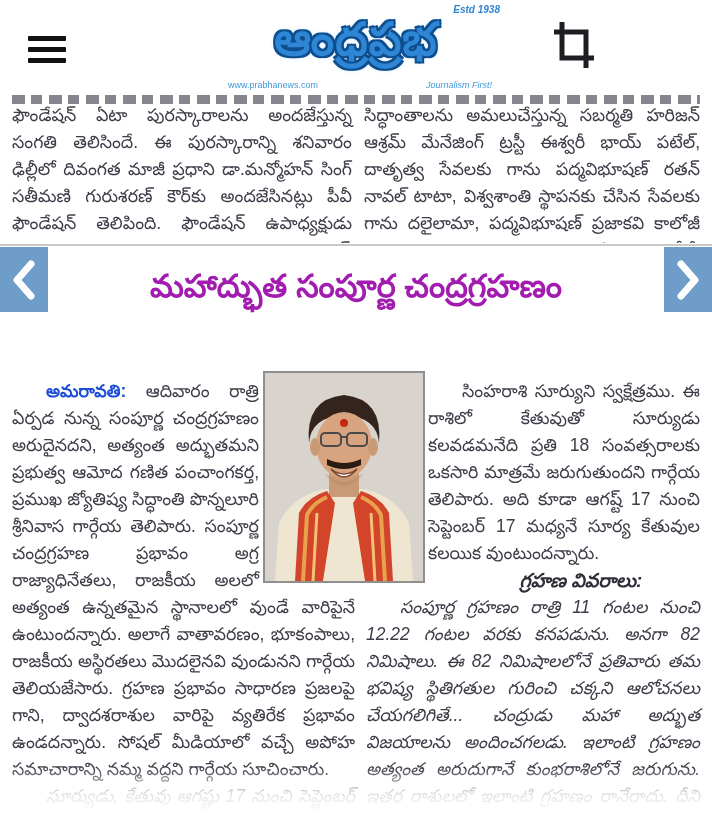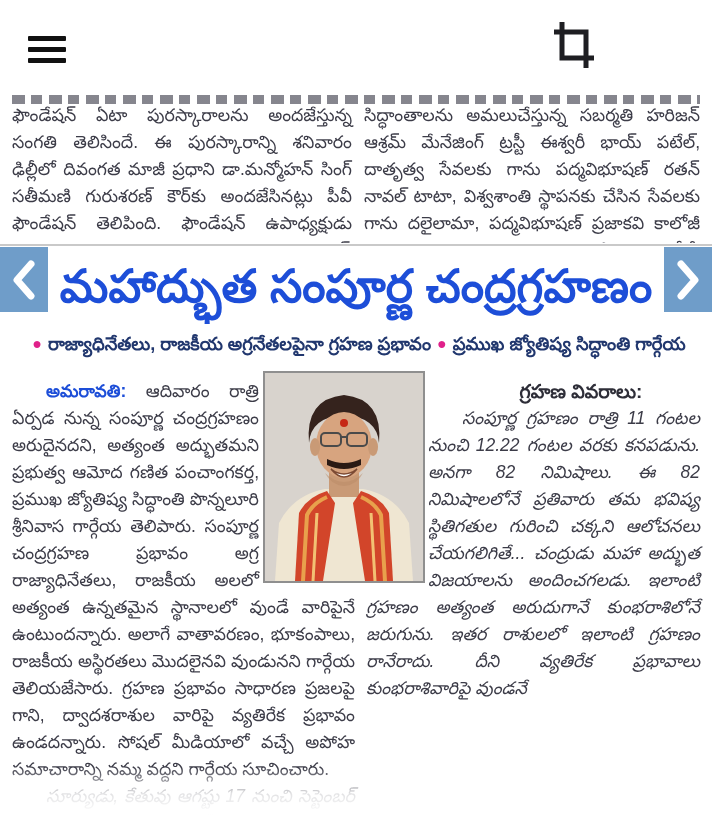--- a/index.html
+++ b/index.html
@@ -24,21 +24,21 @@
   .cutline{position:absolute;left:12px;top:0;width:688px;height:9px;opacity:.75;
     background:repeating-linear-gradient(90deg,#5d5d68 0 13px,transparent 13px 19px,#5d5d68 19px 30px,transparent 30px 37px);}
   .tcol{position:absolute;top:7px;font-size:17.5px;line-height:27px;color:#3c3c48;text-align:justify;}
   .tcol.left{left:12px;width:340px;}
   .tcol.right{left:364px;width:336px;}
 
   .sep{position:absolute;left:0;top:244px;width:712px;height:2px;background:#c9c9c9;}
 
   
   .headline{position:absolute;left:0;top:248px;width:712px;height:84px;text-align:center;
-    font-size:46px;font-weight:bold;color:#1d4ed8;line-height:76px;white-space:nowrap;z-index:2;}
+    font-size:32px;font-weight:bold;color:#a21caf;line-height:76px;white-space:nowrap;z-index:2;}
   .nav-btn{position:absolute;top:247px;width:48px;height:65px;background:#6f9dc9;border:none;padding:0;
     display:flex;align-items:center;justify-content:center;cursor:pointer;z-index:3;}
   .nav-btn.prev{left:0;}
   .nav-btn.next{right:0;}
 
   
   .subhead{position:absolute;left:0;top:334px;width:712px;text-align:center;font-size:18px;font-weight:bold;
     color:#21376e;z-index:2;}
   .subhead .bullet{color:#e0218a;font-size:16px;vertical-align:1px;padding:0 6px;}
 
@@ -66,20 +66,26 @@
 <body>
 
 <div class="screen">
 
   <div class="header">
     <div class="hamburger">
       <span></span>
       <span></span>
       <span></span>
     </div>
+    <div class="logo-wrap">
+      <span class="logo-estd">Estd 1938</span>
+      <div class="logo-title">ఆంధ్రప్రభ</div>
+      <span class="logo-web">www.prabhanews.com</span>
+      <span class="logo-tag">Journalism First!</span>
+    </div>
     <div class="crop-btn">
       <svg width="46" height="50" viewBox="0 0 46 50">
         <g stroke="#1e1e22" stroke-width="5" fill="none">
           <path d="M10 2 L10 38 L42 38"></path>
           <path d="M2 12 L34 12 L34 48"></path>
         </g>
       </svg>
     </div>
   </div>
 
@@ -96,23 +102,20 @@
     <svg width="30" height="40" viewBox="0 0 30 40">
       <polyline points="22,4 8,20 22,36" fill="none" stroke="#ffffff" stroke-width="7" stroke-linecap="round" stroke-linejoin="round"></polyline>
     </svg>
   </button>
   <button class="nav-btn next">
     <svg width="30" height="40" viewBox="0 0 30 40">
       <polyline points="8,4 22,20 8,36" fill="none" stroke="#ffffff" stroke-width="7" stroke-linecap="round" stroke-linejoin="round"></polyline>
     </svg>
   </button>
 
-  <div class="subhead">
-    <span class="bullet">●</span><span>రాజ్యాధినేతలు, రాజకీయ అగ్రనేతలపైనా గ్రహణ ప్రభావం</span><span class="bullet">●</span><span>ప్రముఖ జ్యోతిష్య సిద్ధాంతి గార్గేయ</span>
-  </div>
 
   <div class="photo">
     <svg width="158" height="208" viewBox="0 0 158 208">
       <rect x="0" y="0" width="158" height="208" fill="#d8d3cd"></rect>
 
       <path d="M10 208 L14 150 Q28 122 60 116 L98 116 Q130 122 144 150 L148 208 Z" fill="#efe6d2"></path>
 
       <rect x="64" y="96" width="30" height="28" fill="#c99a76"></rect>
 
       <path d="M30 208 L34 140 Q42 124 62 118 L70 130 L58 208 Z" fill="#d2452a"></path>
@@ -145,19 +148,20 @@
   </div>
 
   <div class="body-area">
     <div class="bcol left">
       <div class="spacer-r"></div>
       <p><span class="dateline">అమరావతి:</span><span> ఆదివారం రాత్రి ఏర్పడ నున్న సంపూర్ణ చంద్రగ్రహణం అరుదైనదని, అత్యంత అద్భుతమని ప్రభుత్వ ఆమోద గణిత పంచాంగకర్త, ప్రముఖ జ్యోతిష్య సిద్ధాంతి పొన్నలూరి శ్రీనివాస గార్గేయ తెలిపారు. సంపూర్ణ చంద్రగ్రహణ ప్రభావం అగ్ర రాజ్యాధినేతలు, రాజకీయ అలలో అత్యంత ఉన్నతమైన స్థానాలలో వుండే వారిపైనే ఉంటుందన్నారు. అలాగే వాతావరణం, భూకంపాలు, రాజకీయ అస్థిరతలు మొదలైనవి వుండునని గార్గేయ తెలియజేసారు. గ్రహణ ప్రభావం సాధారణ ప్రజలపై గాని, ద్వాదశరాశుల వారిపై వ్యతిరేక ప్రభావం ఉండదన్నారు. సోషల్ మీడియాలో వచ్చే అపోహ సమాచారాన్ని నమ్మ వద్దని గార్గేయ సూచించారు.</span></p>
       <p>సూర్యుడు, కేతువు ఆగష్టు 17 నుంచి సెప్టెంబర్ 17 వరకు సింహరాశిలో వుంటారని, ఈ సమయంలోనే 2 గ్రహణాలు రానున్నట్లు గార్గేయ వెల్లడించారు. ఇందులో మొదటిది సెప్టెంబర్ 7 ఆదివారం భాద్రపద పూర్ణిమన సంపూర్ణ చంద్రగ్రహణం కుంభరాశిలో రాహుగ్రస్తంగా జరుగును. ఇది</p>
     </div>
     <div class="bcol right">
       <div class="spacer-l"></div>
+      <p>సింహరాశి సూర్యుని స్వక్షేత్రము. ఈ రాశిలో కేతువుతో సూర్యుడు కలవడమనేది ప్రతి 18 సంవత్సరాలకు ఒకసారి మాత్రమే జరుగుతుందని గార్గేయ తెలిపారు. అది కూడా ఆగష్ట్ 17 నుంచి సెప్టెంబర్ 17 మధ్యనే సూర్య కేతువుల కలయిక వుంటుందన్నారు.</p>
       <p class="details-head">గ్రహణ వివరాలు:</p>
       <p>సంపూర్ణ గ్రహణం రాత్రి 11 గంటల నుంచి 12.22 గంటల వరకు కనపడును. అనగా 82 నిమిషాలు. ఈ 82 నిమిషాలలోనే ప్రతివారు తమ భవిష్య స్థితిగతుల గురించి చక్కని ఆలోచనలు చేయగలిగితే... చంద్రుడు మహా అద్భుత విజయాలను అందించగలడు. ఇలాంటి గ్రహణం అత్యంత అరుదుగానే కుంభరాశిలోనే జరుగును. ఇతర రాశులలో ఇలాంటి గ్రహణం రానేరాదు. దీని వ్యతిరేక ప్రభావాలు కుంభరాశివారిపై వుండనే</p>
     </div>
   </div>
 
   <div class="fade"></div>
 </div>
 
 </body></html>

